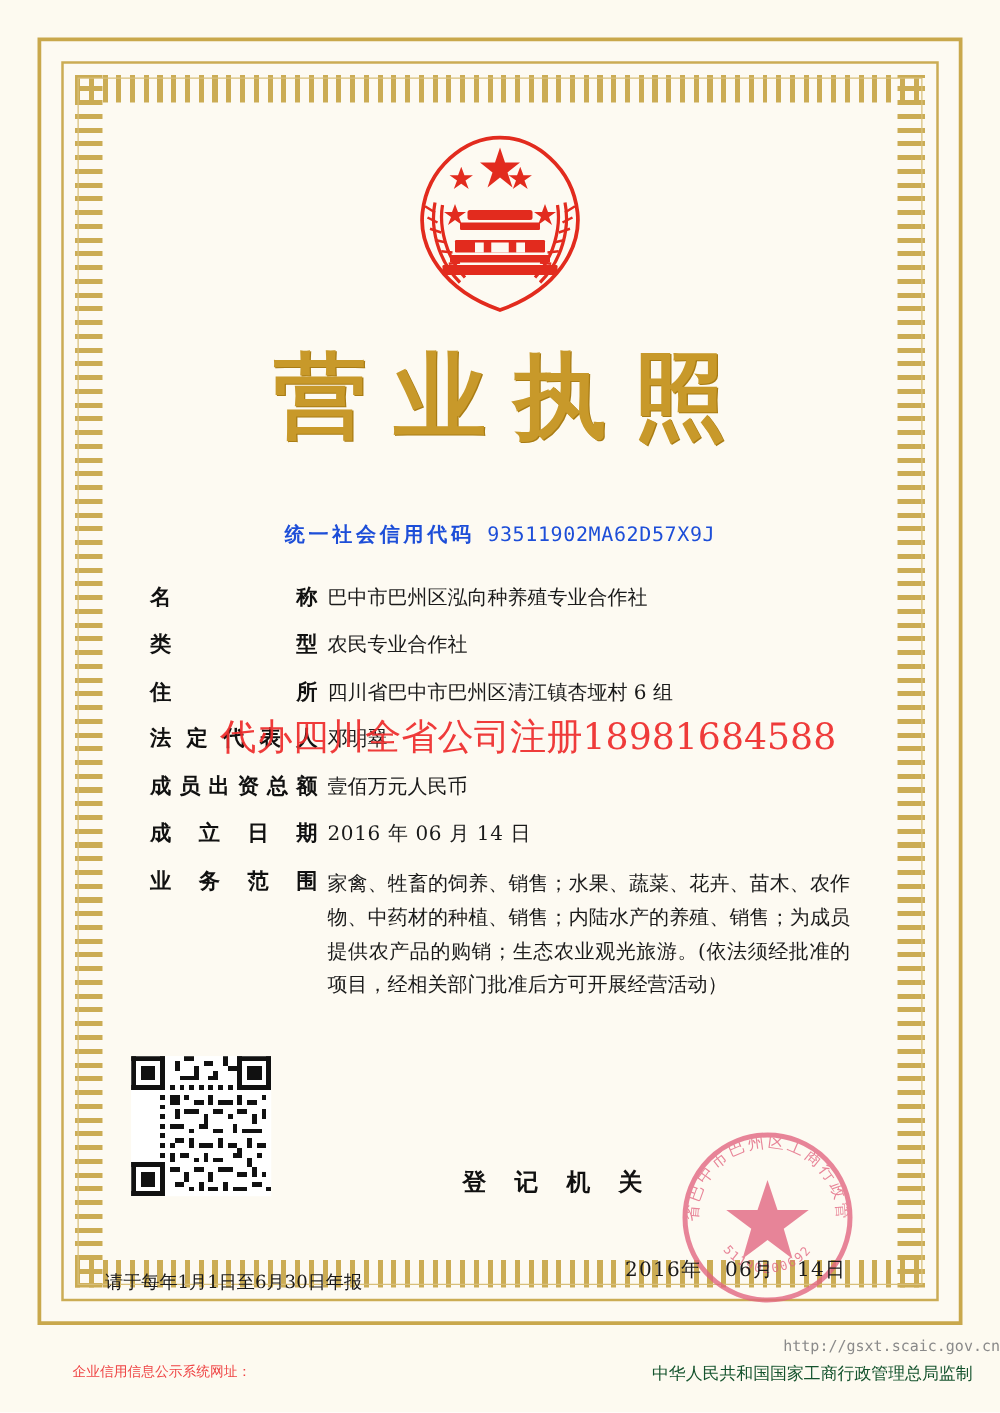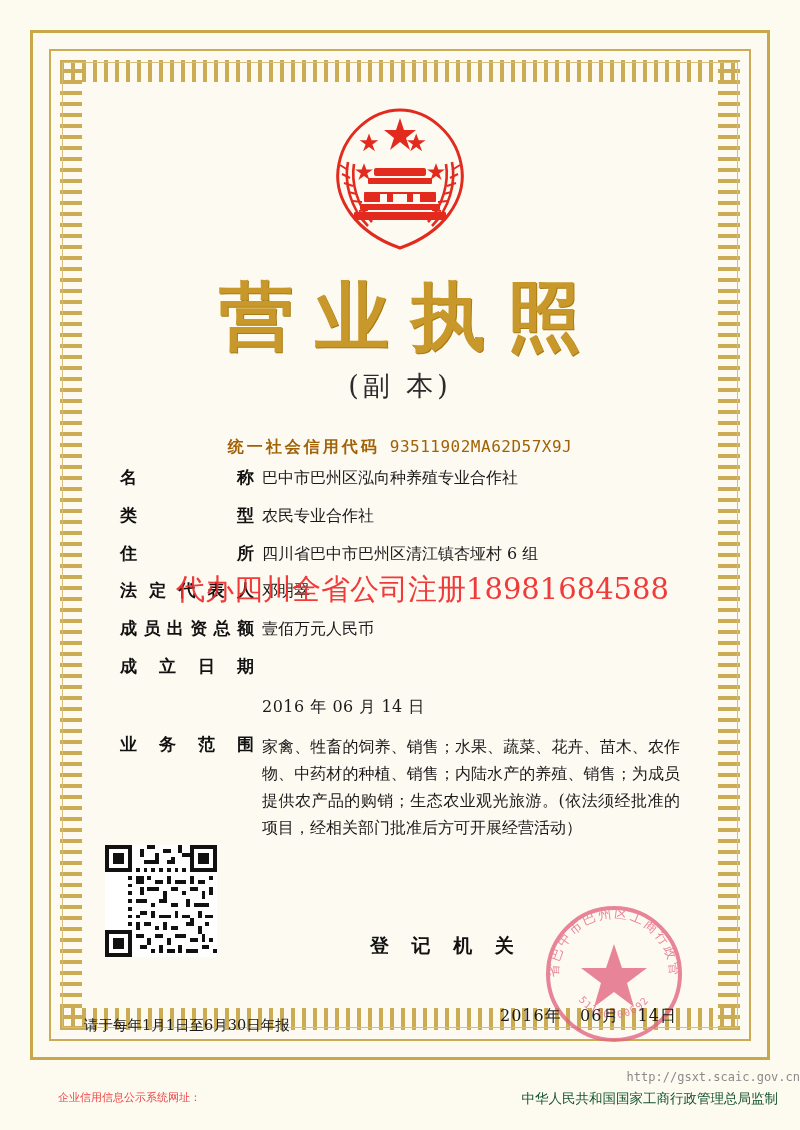--- a/index.html
+++ b/index.html
@@ -102,26 +102,26 @@
     font-family: "DejaVu Serif", "Liberation Serif", serif;
     font-size: 27px;
     letter-spacing: 4px;
     color: #2b2b2b;
   }
 
   
   .credit-line {
     position: absolute;
     left: 0;
-    top: 437px;
+    top: 418px;
     width: 800px;
     text-align: center;
     font-family: "DejaVu Serif", "Liberation Serif", serif;
     font-size: 16px;
-    color: #a16207;
+    color: #1d4ed8;
   }
   .credit-line .label {
     letter-spacing: 3px;
     font-weight: bold;
   }
   .credit-line .value {
     font-family: "DejaVu Sans Mono", monospace;
     letter-spacing: 0.5px;
     margin-left: 10px;
     font-size: 16px;
@@ -160,21 +160,20 @@
     color: #1a1a1a;
     line-height: 1.55;
     flex: 1;
   }
   .field-row.scope .field-value {
     line-height: 1.7;
     text-align: justify;
   }
   .date-val {
     letter-spacing: 0.5px;
-    margin-top: 40px;
   }
 
   
   .watermark {
     position: absolute;
     left: 140px;
     top: 570px;
     font-family: "DejaVu Serif", "Liberation Serif", serif;
     font-size: 29px;
     color: #ee2b2b;
@@ -309,21 +308,20 @@
         <g fill="#fdfaf2">
           <rect x="56" y="90" width="7" height="8"></rect>
           <rect x="69" y="90" width="14" height="8"></rect>
           <rect x="89" y="90" width="7" height="8"></rect>
         </g>
       </g>
     </svg>
   </div>
 
   <div class="title">营业执照</div>
-  <div class="subtitle">(副 本)</div>
 
   <div class="credit-line">
     <span class="label">统一社会信用代码</span><span class="value">93511902MA62D57X9J</span>
   </div>
 
   <div class="fields">
 
     <div class="field-row">
       <div class="field-label">
         <span>名</span>

